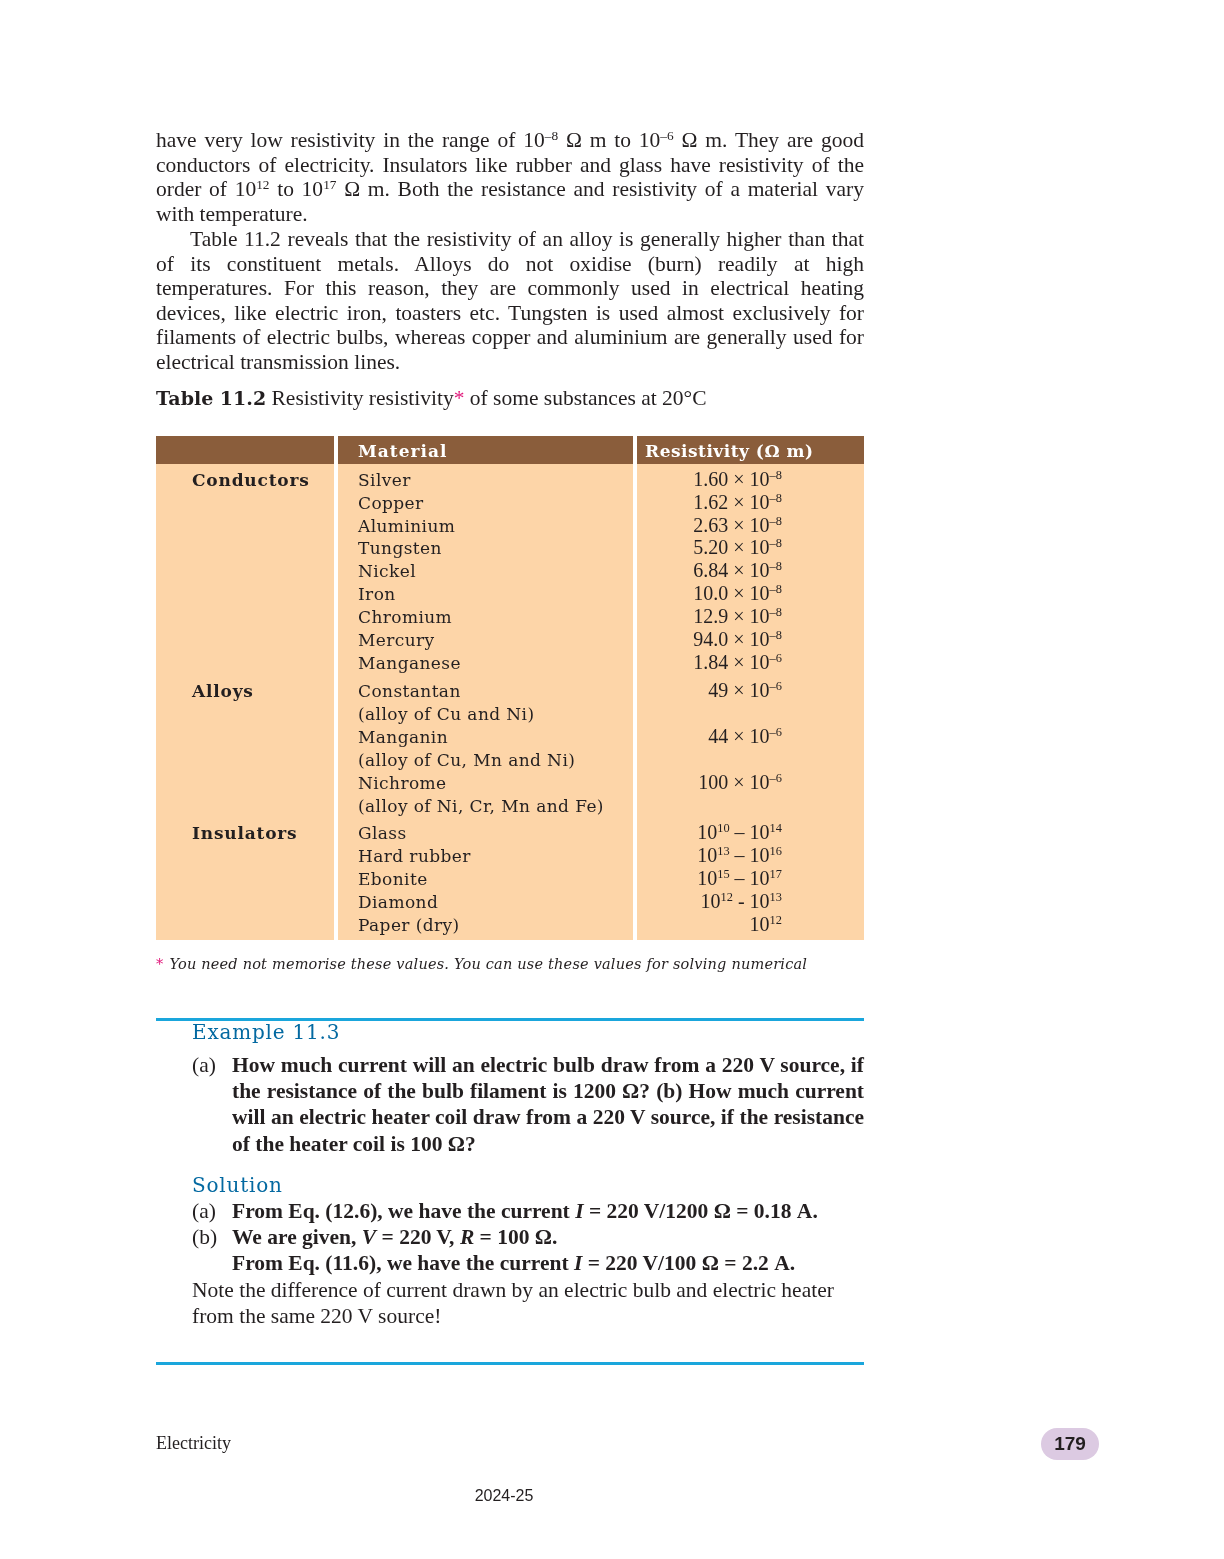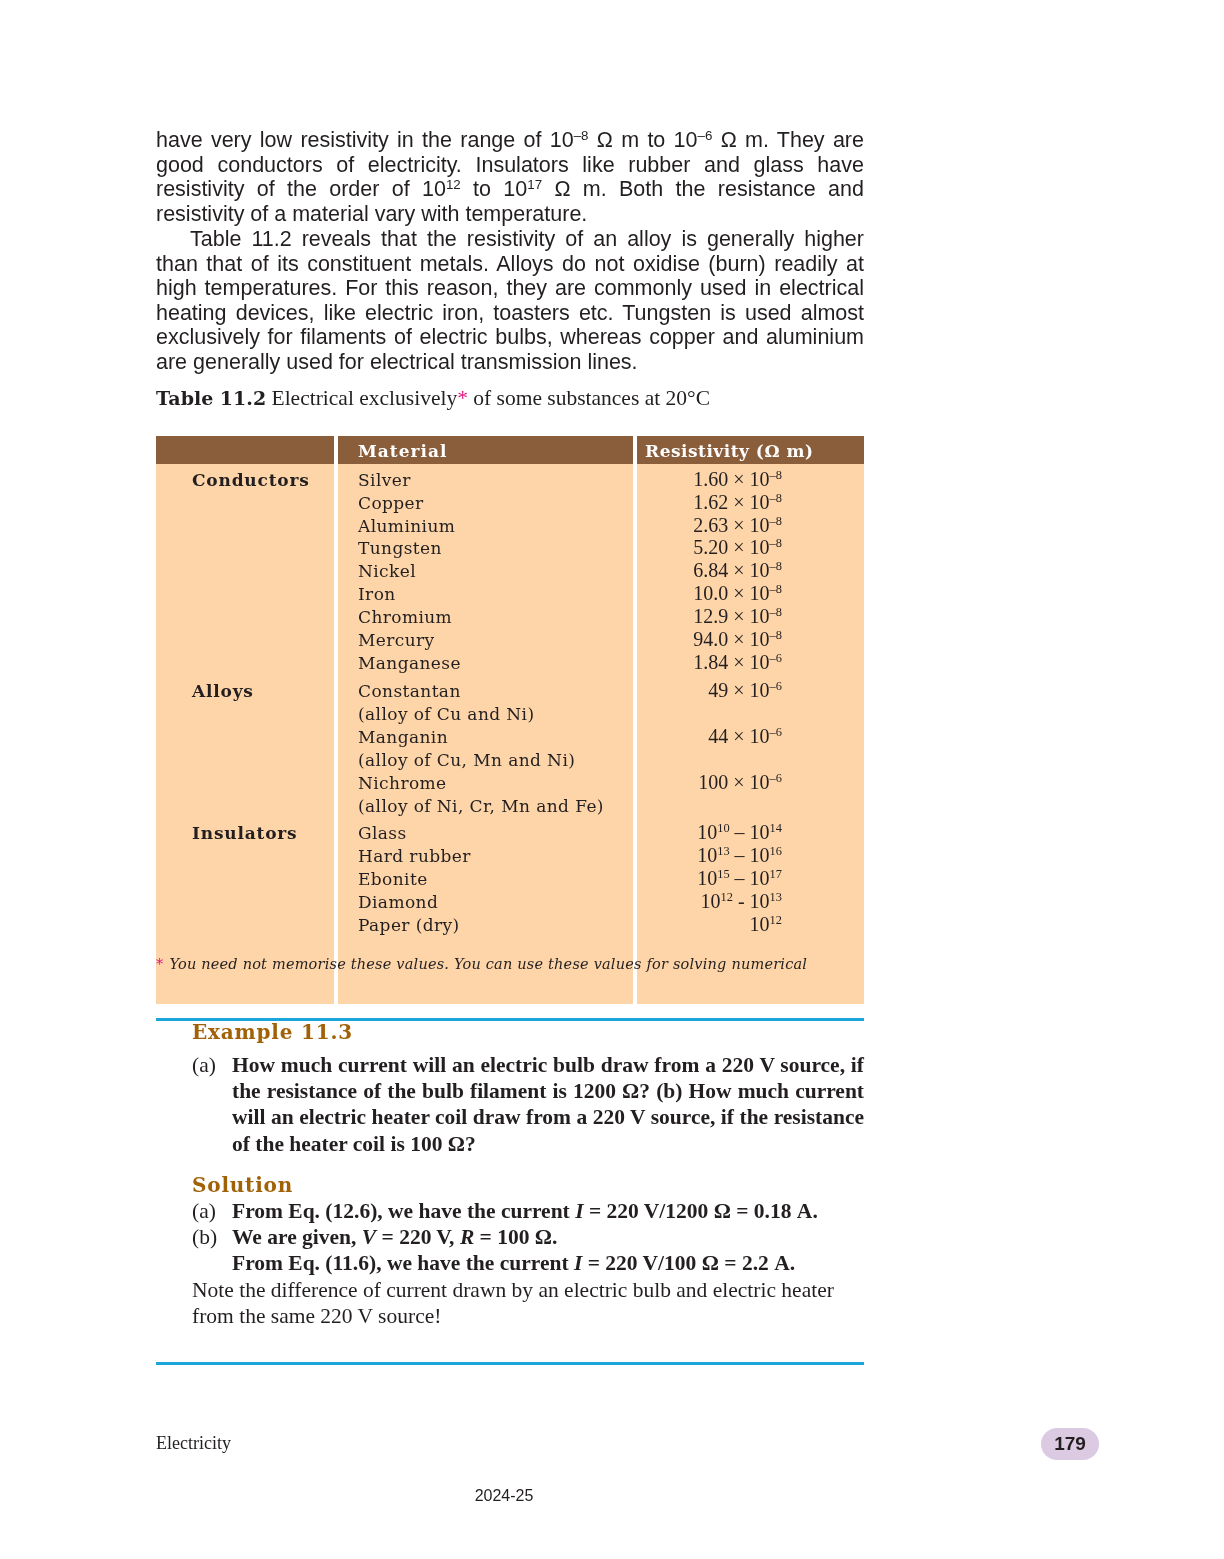--- a/index.html
+++ b/index.html
@@ -3,37 +3,37 @@
 <meta charset="utf-8">
 <style>
   html, body { margin: 0; padding: 0; background: #ffffff; }
   body {
     width: 1224px; height: 1559px; position: relative; overflow: hidden;
     font-family: "DejaVu Serif", "Liberation Serif", serif;
     color: #231f20;
   }
   .col { position: absolute; left: 156px; width: 708px; }
   .para {
-    font-family: Liberation Sans, sans-serif;
+    font-family: Liberation Serif, serif;
     font-size: 21.5px; line-height: 24.6px; text-align: justify; margin: 0;
   }
   .para.indent { text-indent: 34px; }
   sup { font-size: 0.62em; vertical-align: 0.55em; line-height: 0; }
 
   #p1 { top: 128px; }
   #p2 { top: 227px; }
 
   #caption {
     top: 386px; font-family: "Liberation Serif", serif; font-size: 21.5px;
   }
   #caption b { font-family: "DejaVu Serif", serif; font-weight: bold; font-size: 19px; }
   .star { color: #e0197b; }
 
   
-  #table { top: 436px; height: 568px; }
+  #table { top: 436px; height: 504px; }
   .tcol { position: absolute; top: 0; bottom: 0; background: #fdd5a8; }
   .tcol .thead { height: 28px; background: #8a5d3b; color: #fff;
     font-family: "DejaVu Serif", serif; font-weight: bold; font-size: 17px;
     letter-spacing: 1px; line-height: 30px; }
   #tc1 { left: 0; width: 178px; }
   #tc2 { left: 182px; width: 295px; }
   #tc3 { left: 481px; width: 227px; }
   #tc2 .thead { padding-left: 20px; }
   #tc3 .thead { padding-left: 8px; letter-spacing: 0.5px; }
 
@@ -51,21 +51,21 @@
   }
   #footnote .fstar { color: #e0197b; font-style: normal; margin-right: 6px; }
   #footnote .fcont { padding-left: 18px; display: block; }
 
   .rule { position: absolute; left: 156px; width: 708px; height: 3px; background: #1aa6dc; }
   #rule-top { top: 1018px; }
   #rule-bot { top: 1362px; }
 
   .ex-heading {
     position: absolute; left: 192px; font-family: "DejaVu Serif", serif;
-    font-weight: bold; color: #a16207; font-size: 20px; letter-spacing: 0.8px;
+    font-weight: normal; color: #0369a1; font-size: 20px; letter-spacing: 0.8px;
   }
   #ex-title { top: 1020px; }
   #sol-title { top: 1173px; }
 
   .ex-block { position: absolute; left: 192px; width: 672px;
     font-family: "Liberation Serif", serif; font-size: 21.5px; line-height: 26.2px; }
   .lbl { position: absolute; left: 0; }
   .txt { margin-left: 40px; text-align: justify; font-weight: bold; }
   #question { top: 1052px; }
   #sol { top: 1198px; }
@@ -80,21 +80,21 @@
   #year { position: absolute; left: 0; width: 1008px; top: 1487px; text-align: center;
     font-family: "Liberation Sans", sans-serif; font-size: 16px; }
 </style>
 </head>
 <body>
 
 <p id="p1" class="col para"><span>have very low resistivity in the  range of 10</span><sup>–8</sup><span> Ω m to  10</span><sup>–6</sup><span> Ω m. They are good conductors of electricity. Insulators like rubber and glass have resistivity of the order of 10</span><sup>12</sup><span> to 10</span><sup>17</sup><span> Ω m. Both the resistance and resistivity of a material vary with temperature.</span></p>
 
 <p id="p2" class="col para indent">Table 11.2 reveals that the resistivity of an alloy is generally higher than that of its constituent metals. Alloys do not oxidise (burn) readily at high temperatures. For this reason, they are commonly used in electrical heating devices, like electric iron, toasters etc. Tungsten is used almost exclusively for filaments of electric bulbs, whereas copper and aluminium are generally used for electrical transmission lines.</p>
 
-<div id="caption" class="col"><b>Table 11.2</b><span> Electrical exclusively</span><span class="star">*</span><span> of some substances at 20°C</span></div>
+<div id="caption" class="col"><b>Table 11.2</b><span> Resistivity resistivity</span><span class="star">*</span><span> of some substances at 20°C</span></div>
 
 <div id="table" class="col">
   <div id="tc1" class="tcol">
       <div class="thead"></div>
     </div>
   <div id="tc2" class="tcol">
       <div class="thead">Material</div>
     </div>
   <div id="tc3" class="tcol">
       <div class="thead">Resistivity (Ω  m)</div>

